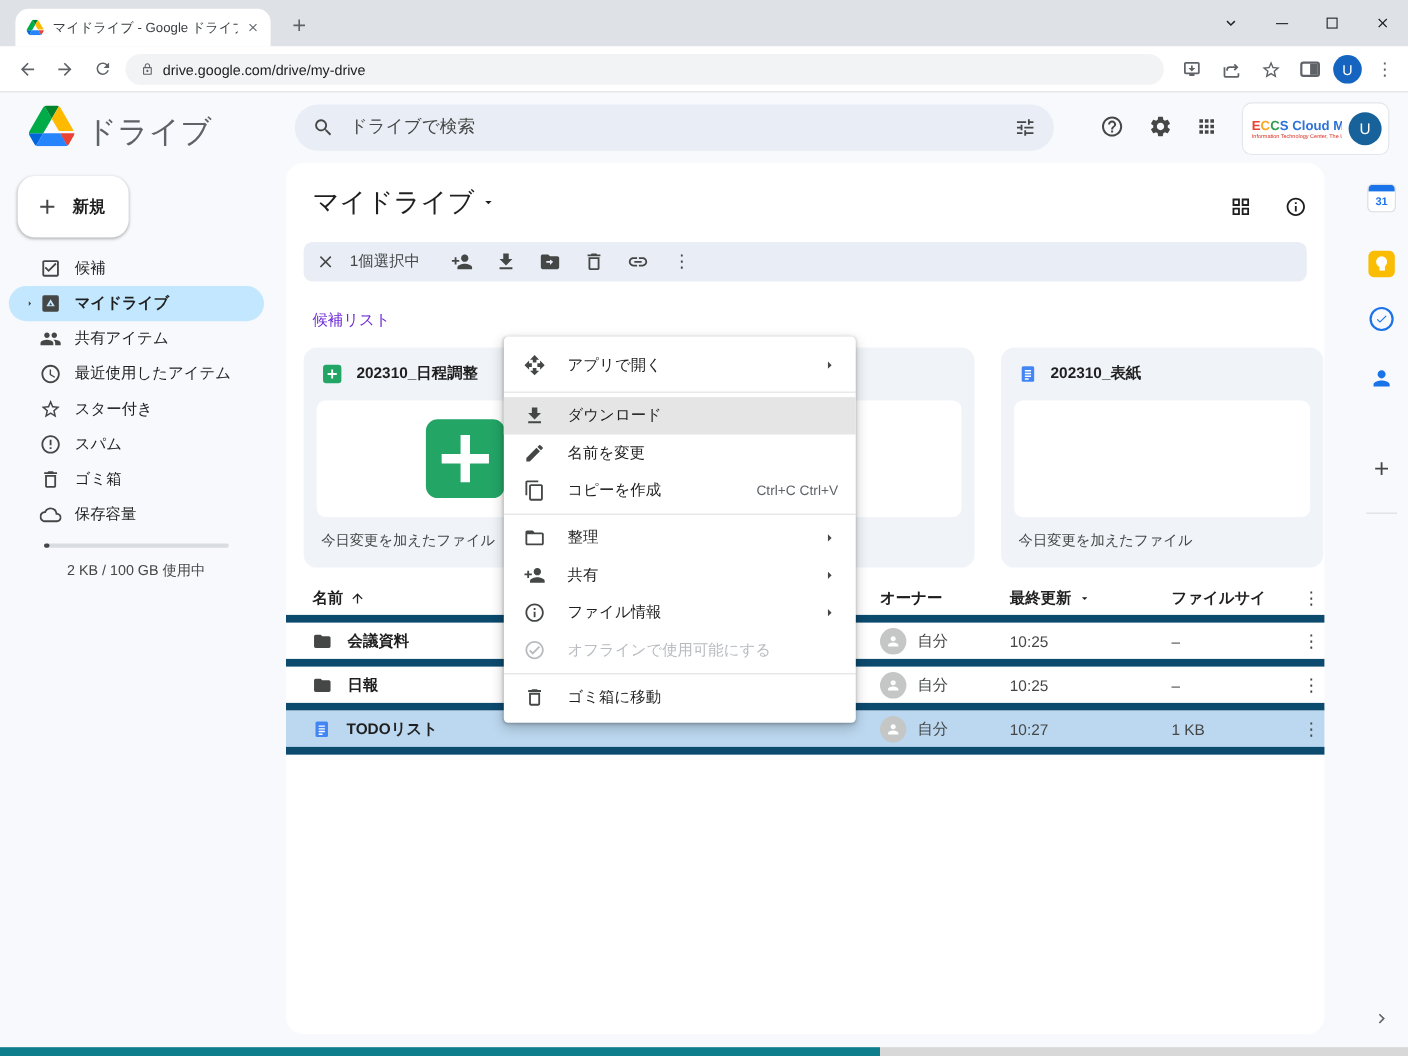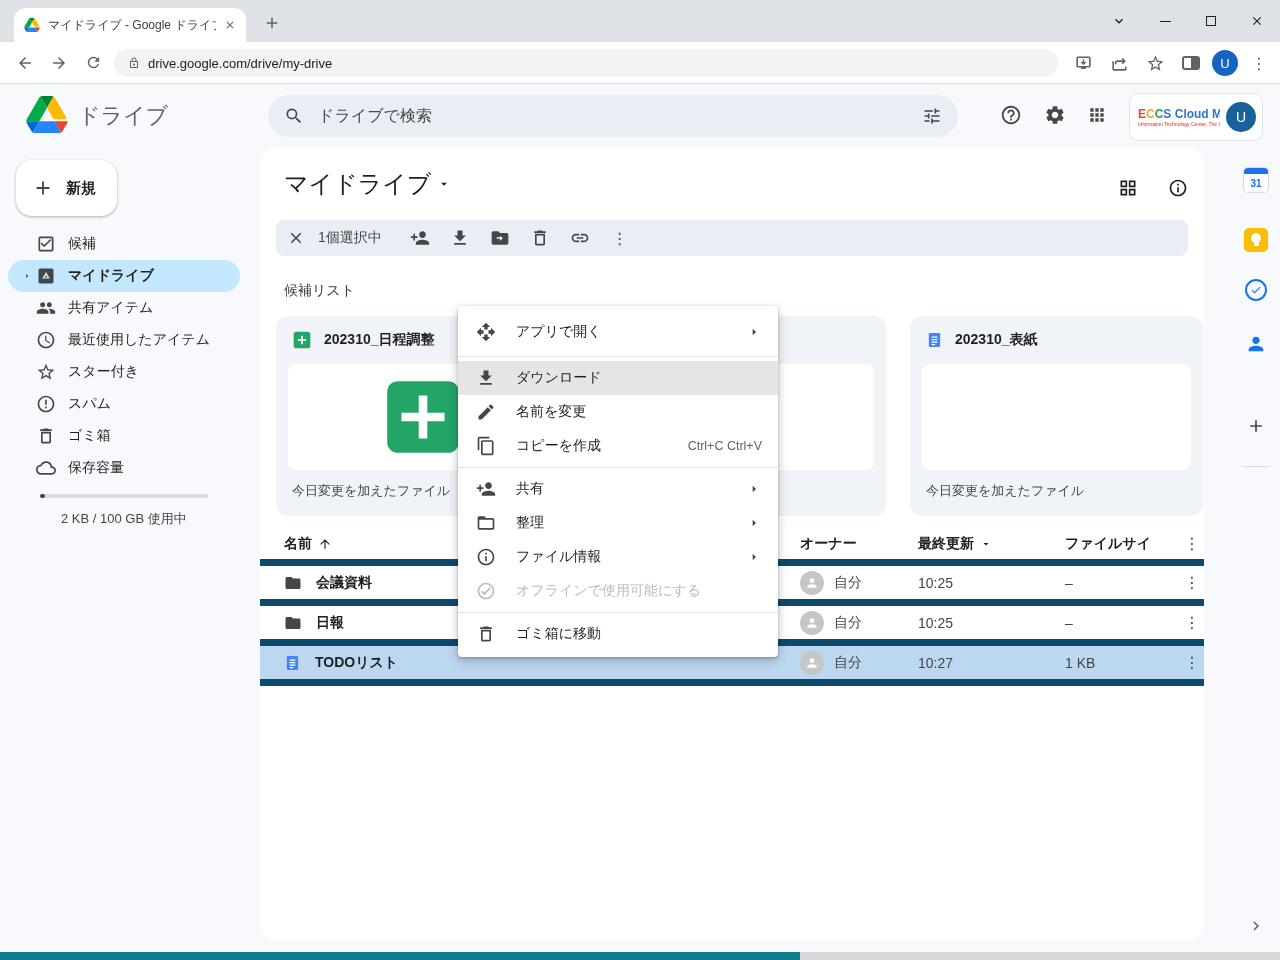--- a/index.html
+++ b/index.html
@@ -32,21 +32,21 @@
   .sidepanel-ico::after { content:""; position:absolute; right:0; top:0; bottom:0; width:7px; background:#5f6368; }
   .avatar-sm { width:26px; height:26px; border-radius:50%; background:#1565c0; color:#fff; font-size:13px;
                display:flex; align-items:center; justify-content:center; }
   .kebab { font-size:16px; color:#5f6368; letter-spacing:0; }
 
   
   .app { position:absolute; left:0; top:84px; width:1280px; height:876px; background:#f7f9fc; }
 
   .app-header { position:absolute; left:0; top:0; width:1280px; height:64px; }
   .drive-logo { position:absolute; left:26px; top:12px; }
-  .drive-name { position:absolute; left:78px; top:17px; font-size:22px; color:#5f6368; }
+  .drive-name { position:absolute; left:78px; top:17px; font-size:28px; color:#5f6368; }
   .searchbar { position:absolute; left:268px; top:11px; width:690px; height:42px; background:#e9eef6; border-radius:21px;
                display:flex; align-items:center; padding:0 16px; gap:14px; }
   .searchbar input { border:none; outline:none; background:transparent; flex:1; font-size:16px; color:#444746;
                      font-family:"Liberation Sans","DejaVu Sans",sans-serif; }
   .searchbar input::placeholder { color:#444746; opacity:1; }
   .hdr-ico { position:absolute; top:16px; width:30px; height:30px; display:flex; align-items:center; justify-content:center; color:#444746; }
   .badge { position:absolute; left:1130px; top:10px; width:132px; height:46px; background:#fff; border-radius:8px;
            box-shadow:0 0 0 1px #e3e6ea; display:flex; align-items:center; padding:0 6px 0 8px; gap:6px; }
   .badge-logo { flex:1; overflow:hidden; }
   .badge-line1 { font-size:12px; font-weight:bold; white-space:nowrap; }
@@ -86,21 +86,21 @@
   
   .content { position:absolute; left:260px; top:64px; width:944px; height:792px; background:#fff; border-radius:16px; }
   .page-title { position:absolute; left:24px; top:20px; font-size:24px; color:#1f1f1f; display:flex; align-items:center; gap:6px; }
   .view-ico { position:absolute; top:24px; width:32px; height:32px; display:flex; align-items:center; justify-content:center; color:#1f1f1f; }
 
   .selbar { position:absolute; left:16px; top:72px; width:912px; height:36px; background:#e9eef6; border-radius:8px;
             display:flex; align-items:center; }
   .selbar .sb-ico { width:40px; height:36px; display:flex; align-items:center; justify-content:center; color:#444746; }
   .sel-count { font-size:14px; color:#444746; margin:0 18px 0 2px; white-space:nowrap; }
 
-  .section-label { position:absolute; left:24px; top:134px; font-size:14px; color:#404040; }
+  .section-label { position:absolute; left:24px; top:134px; font-size:14px; color:#6d28d9; }
 
   .card { position:absolute; top:168px; width:293px; height:200px; background:#f0f4f9; border-radius:12px; }
   .card-head { height:48px; display:flex; align-items:center; padding:0 16px; gap:12px; }
   .card-name { font-size:14px; font-weight:bold; color:#1f1f1f; white-space:nowrap; overflow:hidden; }
   .card-thumb { position:absolute; left:12px; right:12px; top:48px; height:106px; background:#fff; border-radius:8px;
                 display:flex; align-items:center; justify-content:center; }
   .card-caption { position:absolute; left:16px; top:166px; font-size:13px; color:#444746; white-space:nowrap; }
 
   
   .thead, .trow { display:grid; grid-template-columns:516px 118px 147px 112px 1fr; align-items:center;
@@ -632,46 +632,46 @@
             <path d="M16 1H4c-1.1 0-2 .9-2 2v14h2V3h12V1zm3 4H8c-1.1 0-2 .9-2 2v14c0 1.1.9 2 2 2h11c1.1 0 2-.9 2-2V7c0-1.1-.9-2-2-2zm0 16H8V7h11v14z"></path>
           </svg>
       </span>
       <span class="mlabel">コピーを作成</span>
       <span class="shortcut">Ctrl+C Ctrl+V</span>
     </div>
     <div class="mdiv"></div>
     <div class="mi">
       <span class="micon">
         <svg width="20" height="20" viewBox="0 0 24 24" fill="currentColor">
+            <path d="M20 6h-8l-2-2H4c-1.1 0-2 .9-2 2v12c0 1.1.9 2 2 2h16c1.1 0 2-.9 2-2V8c0-1.1-.9-2-2-2zm0 12H4V8h16v10z"></path>
+          </svg>
+      </span>
+      <span class="mlabel">整理</span>
+      <span class="subarrow">
+        <svg width="16" height="16" viewBox="0 0 24 24" fill="currentColor">
+            <path d="m10 17 5-5-5-5v10z"></path>
+          </svg>
+      </span>
+    </div>
+    <div class="mi">
+      <span class="micon">
+        <svg width="20" height="20" viewBox="0 0 24 24" fill="currentColor">
             <path d="M15 12c2.21 0 4-1.79 4-4s-1.79-4-4-4-4 1.79-4 4 1.79 4 4 4zm-9-2V7H4v3H1v2h3v3h2v-3h3v-2H6zm9 4c-2.67 0-8 1.34-8 4v2h16v-2c0-2.66-5.33-4-8-4z"></path>
           </svg>
       </span>
       <span class="mlabel">共有</span>
       <span class="subarrow">
         <svg width="16" height="16" viewBox="0 0 24 24" fill="currentColor">
             <path d="m10 17 5-5-5-5v10z"></path>
           </svg>
       </span>
     </div>
     <div class="mi">
       <span class="micon">
         <svg width="20" height="20" viewBox="0 0 24 24" fill="currentColor">
-            <path d="M20 6h-8l-2-2H4c-1.1 0-2 .9-2 2v12c0 1.1.9 2 2 2h16c1.1 0 2-.9 2-2V8c0-1.1-.9-2-2-2zm0 12H4V8h16v10z"></path>
-          </svg>
-      </span>
-      <span class="mlabel">整理</span>
-      <span class="subarrow">
-        <svg width="16" height="16" viewBox="0 0 24 24" fill="currentColor">
-            <path d="m10 17 5-5-5-5v10z"></path>
-          </svg>
-      </span>
-    </div>
-    <div class="mi">
-      <span class="micon">
-        <svg width="20" height="20" viewBox="0 0 24 24" fill="currentColor">
             <path d="M11 7h2v2h-2zm0 4h2v6h-2zm1-9C6.48 2 2 6.48 2 12s4.48 10 10 10 10-4.48 10-10S17.52 2 12 2zm0 18c-4.41 0-8-3.59-8-8s3.59-8 8-8 8 3.59 8 8-3.59 8-8 8z"></path>
           </svg>
       </span>
       <span class="mlabel">ファイル情報</span>
       <span class="subarrow">
         <svg width="16" height="16" viewBox="0 0 24 24" fill="currentColor">
             <path d="m10 17 5-5-5-5v10z"></path>
           </svg>
       </span>
     </div>

